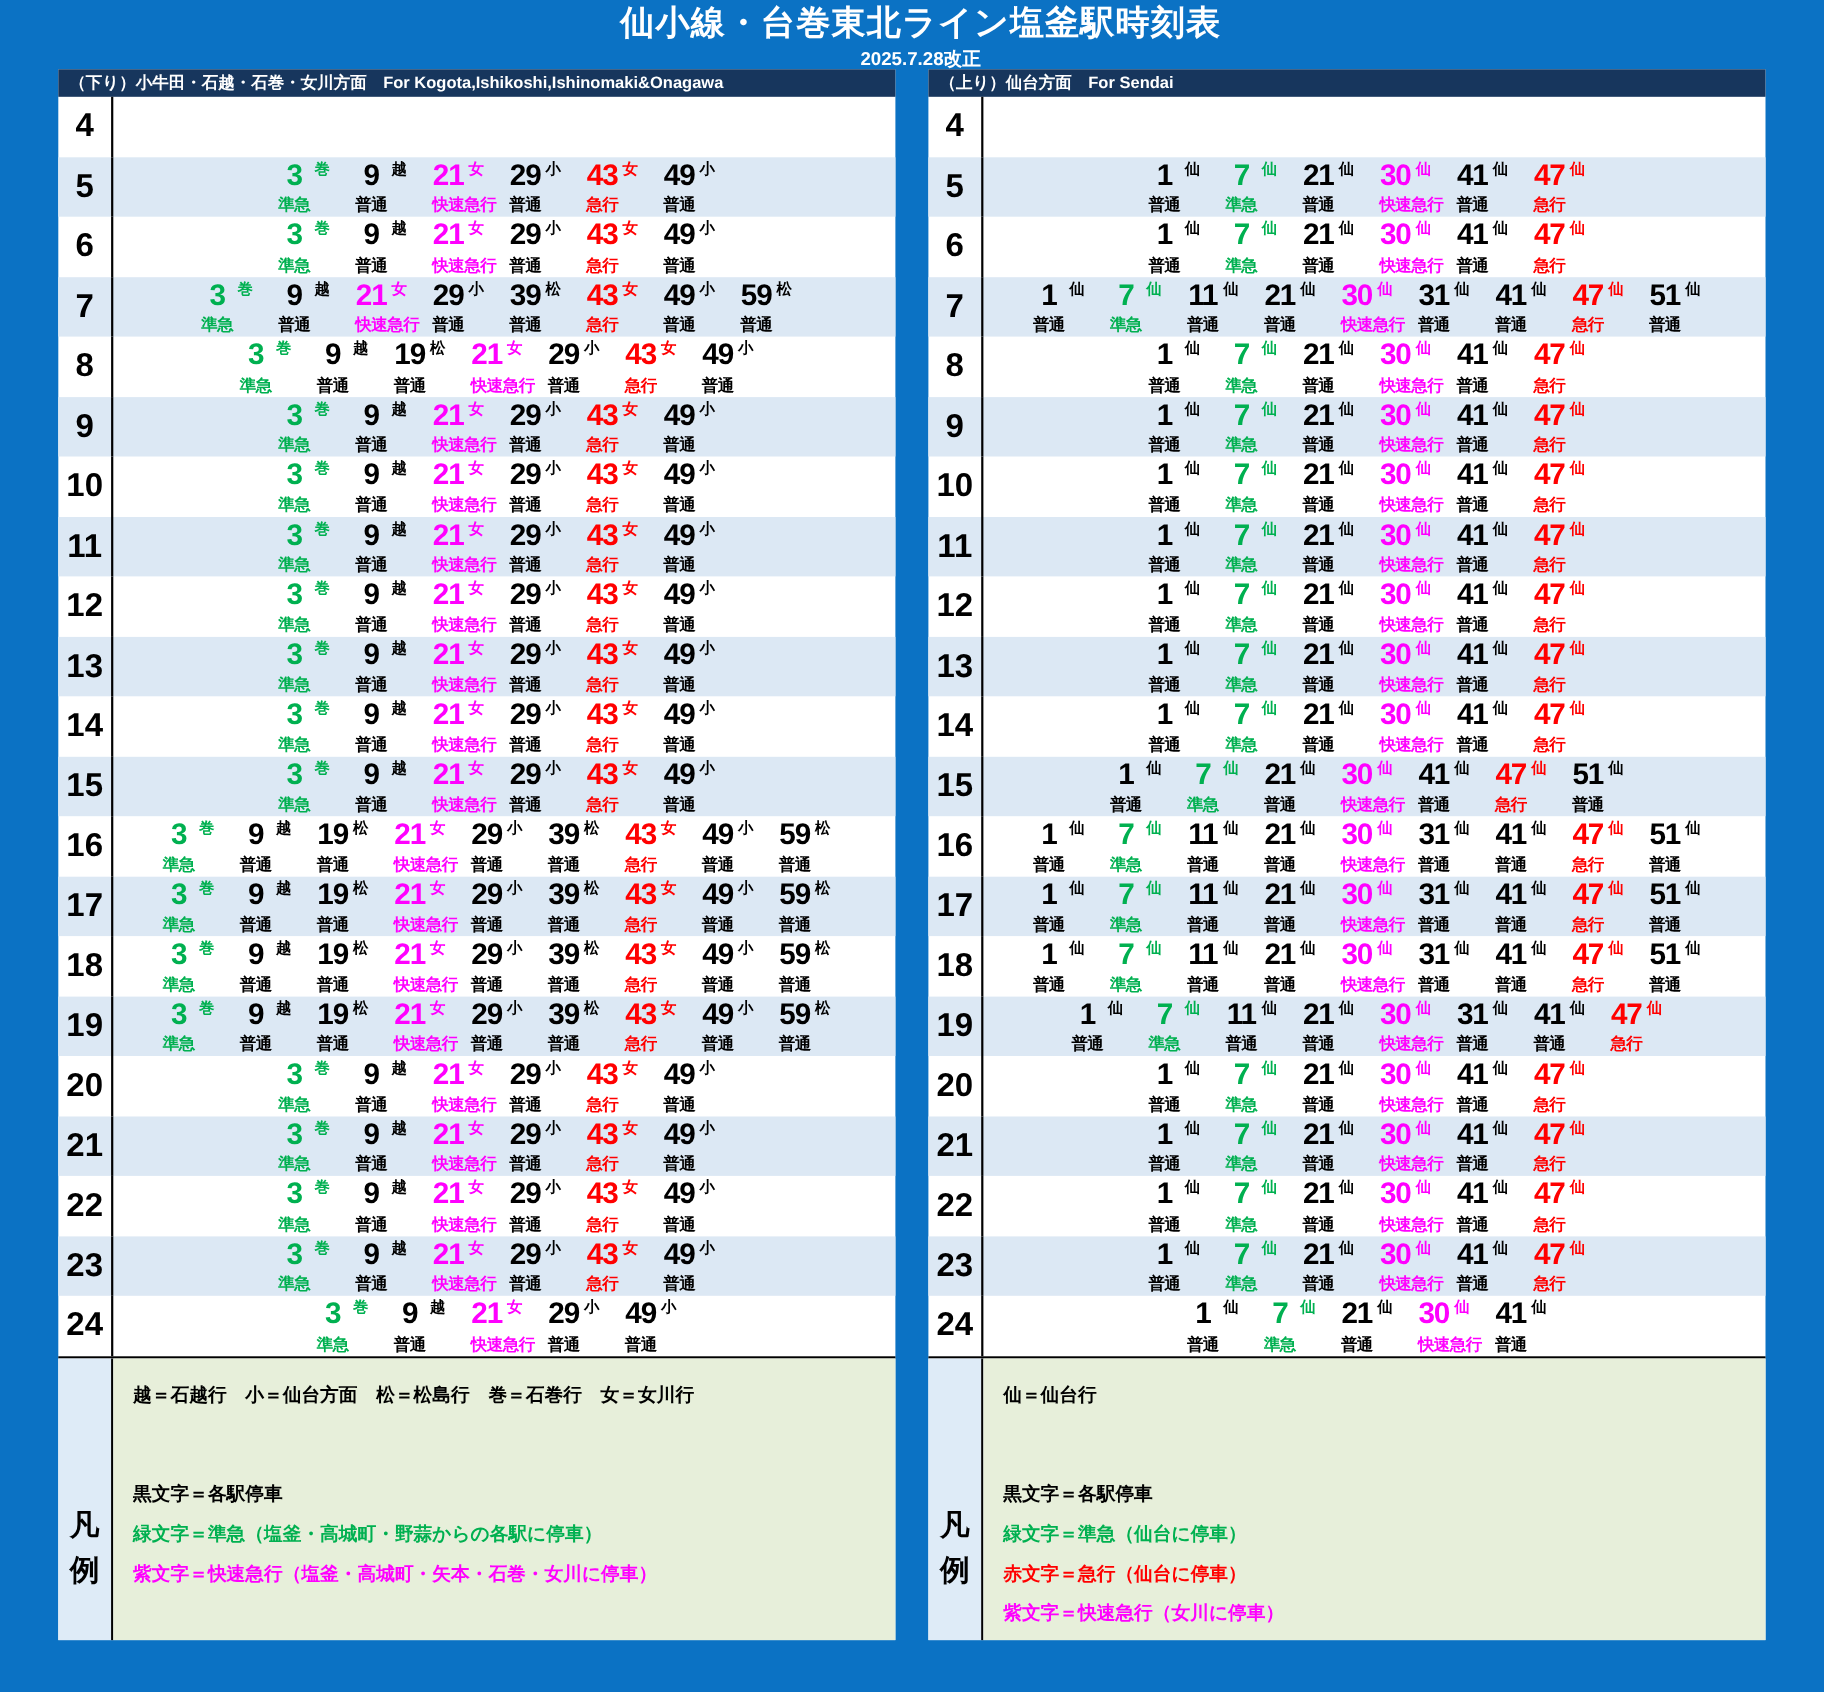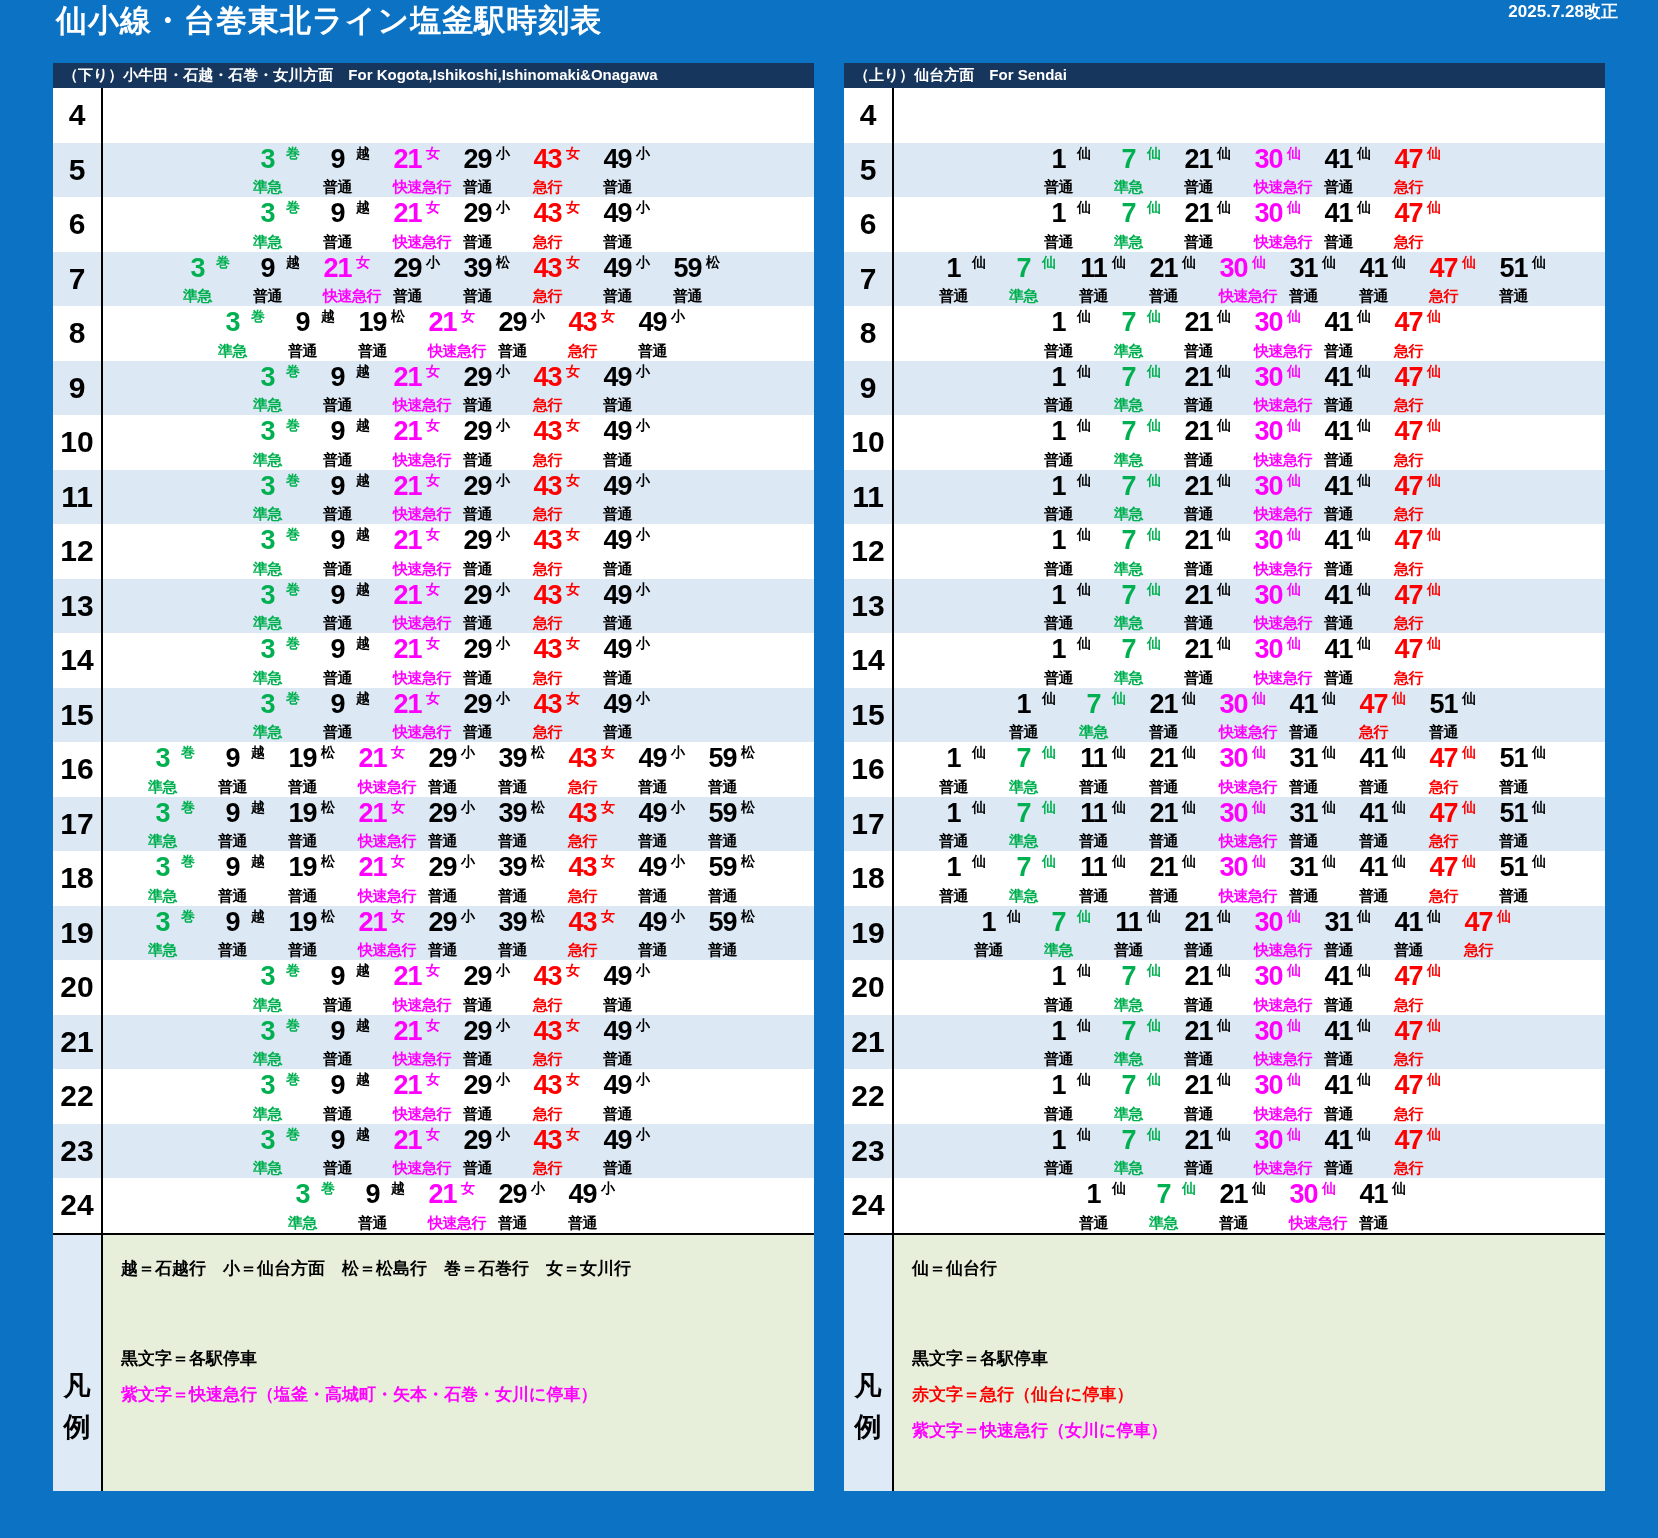--- a/index.html
+++ b/index.html
@@ -4,22 +4,23 @@
 <style>
   * { margin: 0; padding: 0; box-sizing: border-box; }
   body {
     width: 1658px; height: 1538px;
     background: #0B72C4;
     font-family: "Liberation Sans", sans-serif;
     overflow: hidden;
   }
   .titlebar {
     height: 63px;
-    display: flex; align-items: flex-start; justify-content: space-between;
+    display: flex; align-items: center; justify-content: space-between;
     padding: 0 40px 6px 56px;
+    flex-direction: column;
   }
   .title { font-size: 31px; font-weight: bold; color: #ffffff; letter-spacing: 1px; }
   .revision { font-size: 17px; font-weight: bold; color: #ffffff; }
   .columns { display: flex; padding: 0 53px; gap: 30px; align-items: flex-start; }
   .panel { flex: 1 1 0; background: #ffffff; }
   .panel-header {
     height: 25px; background: #17365D; color: #ffffff;
     font-weight: bold; font-size: 15px;
     display: flex; align-items: center; padding-left: 10px;
     white-space: nowrap; overflow: hidden;
@@ -714,20 +715,21 @@
         </div>
       </div>
     <div class="legend">
       <div class="legend-label-cell">
           <div class="legend-label-char">凡</div>
           <div class="legend-label-char">例</div>
         </div>
       <div class="legend-body">
           <div class="legend-dest">越＝石越行　小＝仙台方面　松＝松島行　巻＝石巻行　女＝女川行</div>
           <div class="legend-line" style="color: rgb(0, 0, 0);">黒文字＝各駅停車</div>
+          <div class="legend-line" style="color: rgb(0, 176, 80);">緑文字＝準急（塩釜・高城町・野蒜からの各駅に停車）</div>
           <div class="legend-line" style="color: rgb(255, 0, 255);">紫文字＝快速急行（塩釜・高城町・矢本・石巻・女川に停車）</div>
         </div>
     </div>
   </div>
   <div class="panel">
     <div class="panel-header">（上り）仙台方面　For Sendai</div>
     <div class="timetable">
         <div class="tt-row">
           <div class="hour-cell">4</div>
           <div class="trains"></div>
@@ -1370,18 +1372,19 @@
         </div>
       </div>
     <div class="legend">
       <div class="legend-label-cell">
           <div class="legend-label-char">凡</div>
           <div class="legend-label-char">例</div>
         </div>
       <div class="legend-body">
           <div class="legend-dest">仙＝仙台行</div>
           <div class="legend-line" style="color: rgb(0, 0, 0);">黒文字＝各駅停車</div>
+          <div class="legend-line" style="color: rgb(0, 176, 80);">緑文字＝準急（仙台に停車）</div>
           <div class="legend-line" style="color: rgb(255, 0, 0);">赤文字＝急行（仙台に停車）</div>
           <div class="legend-line" style="color: rgb(255, 0, 255);">紫文字＝快速急行（女川に停車）</div>
         </div>
     </div>
   </div>
 </div>
 
 </body></html>

